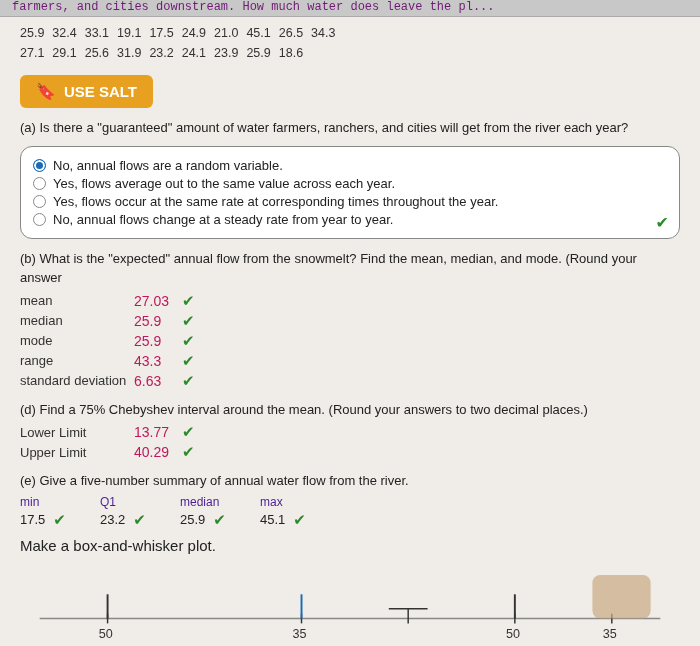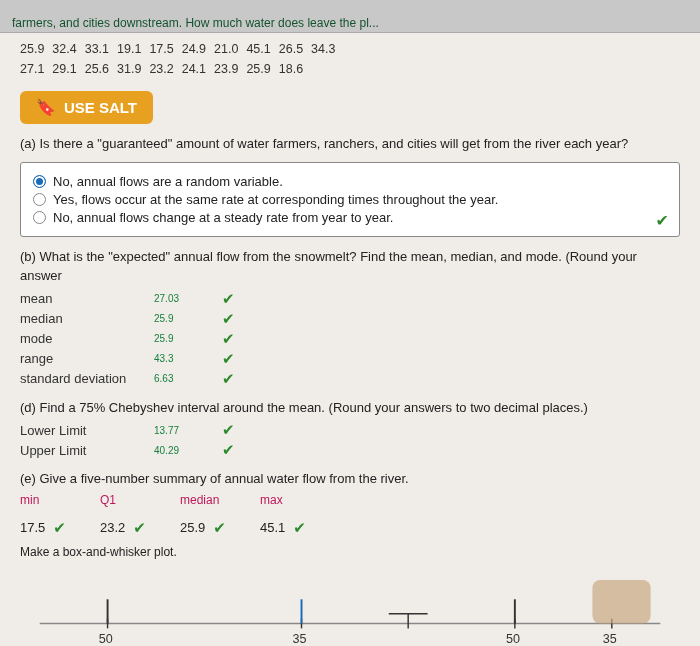--- a/index.html
+++ b/index.html
@@ -14,24 +14,25 @@
     }
     .page {
       width: 700px;
       min-height: 646px;
       background: #f0ede8;
       padding: 0;
       position: relative;
     }
     .top-bar {
       background: #c8c8c8;
-      padding: 16px 12px 2px 12px;
+      padding: 0 12px 2px 12px;
       font-size: 12px;
-      color: #14532d;
+      color: #701a75;
       border-bottom: 1px solid #aaa;
+      font-family: Liberation Mono, monospace;
     }
     .top-numbers {
       padding: 6px 20px 4px 20px;
       font-size: 12.5px;
       color: #333;
       line-height: 1.6;
     }
     .top-numbers table {
       border-collapse: collapse;
     }
@@ -58,21 +59,21 @@
       padding: 0 20px 10px 20px;
     }
     .question {
       font-size: 13px;
       color: #222;
       margin-bottom: 8px;
       line-height: 1.5;
     }
     .answer-box {
       border: 1.5px solid #888;
-      border-radius: 3px;
+      border-radius: 12px;
       padding: 8px 12px 8px 12px;
       margin-bottom: 6px;
       background: white;
       position: relative;
     }
     .radio-option {
       display: flex;
       align-items: center;
       margin: 3px 0;
       font-size: 13px;
@@ -112,67 +113,67 @@
     .part-label {
       font-size: 13px;
       color: #222;
       margin-top: 10px;
       margin-bottom: 4px;
     }
     .answer-row {
       display: flex;
       align-items: center;
       margin: 2px 0;
-      gap: 24px;
+      gap: 4px;
     }
     .answer-label {
       min-width: 110px;
       font-size: 13px;
       color: #333;
     }
     .answer-value {
-      font-size: 10px;
-      color: #15803d;
+      font-size: 14px;
+      color: #be185d;
       min-width: 40px;
     }
     .five-number-row {
       display: flex;
       align-items: center;
       gap: 0px;
       margin-top: 2px;
       font-size: 13px;
     }
     .five-num-cell {
       display: flex;
       flex-direction: column;
       align-items: flex-start;
       min-width: 80px;
     }
     .five-num-label {
       font-size: 12px;
-      color: #be185d;
-      margin-bottom: 12px;
+      color: #4c1d95;
+      margin-bottom: 2px;
     }
     .five-num-val-row {
       display: flex;
       align-items: center;
       gap: 4px;
     }
     .box-plot-area {
       margin-top: 10px;
       padding: 0 10px;
       position: relative;
       height: 80px;
     }
     .box-plot-svg {
       width: 100%;
       height: 80px;
     }
     .make-plot-label {
-      font-size: 12px;
+      font-size: 15px;
       margin-top: 8px;
       margin-bottom: 4px;
     }
   </style>
 </head>
 <body>
 
 <div class="page">
 
   
@@ -223,20 +224,24 @@
       <span>(a) Is there a "guaranteed" amount of water farmers, ranchers, and cities will get from the river each year?</span>
     </div>
     <div class="answer-box">
       <div id="radio-options">
           <div class="radio-option">
             <span class="radio-circle selected"></span>
             <span>No, annual flows are a random variable.</span>
           </div>
           <div class="radio-option">
             <span class="radio-circle"></span>
+            <span>Yes, flows average out to the same value across each year.</span>
+          </div>
+          <div class="radio-option">
+            <span class="radio-circle"></span>
             <span>Yes, flows occur at the same rate at corresponding times throughout the year.</span>
           </div>
           <div class="radio-option">
             <span class="radio-circle"></span>
             <span>No, annual flows change at a steady rate from year to year.</span>
           </div>
         </div>
       <span class="answer-check-corner">✔</span>
     </div>
 

